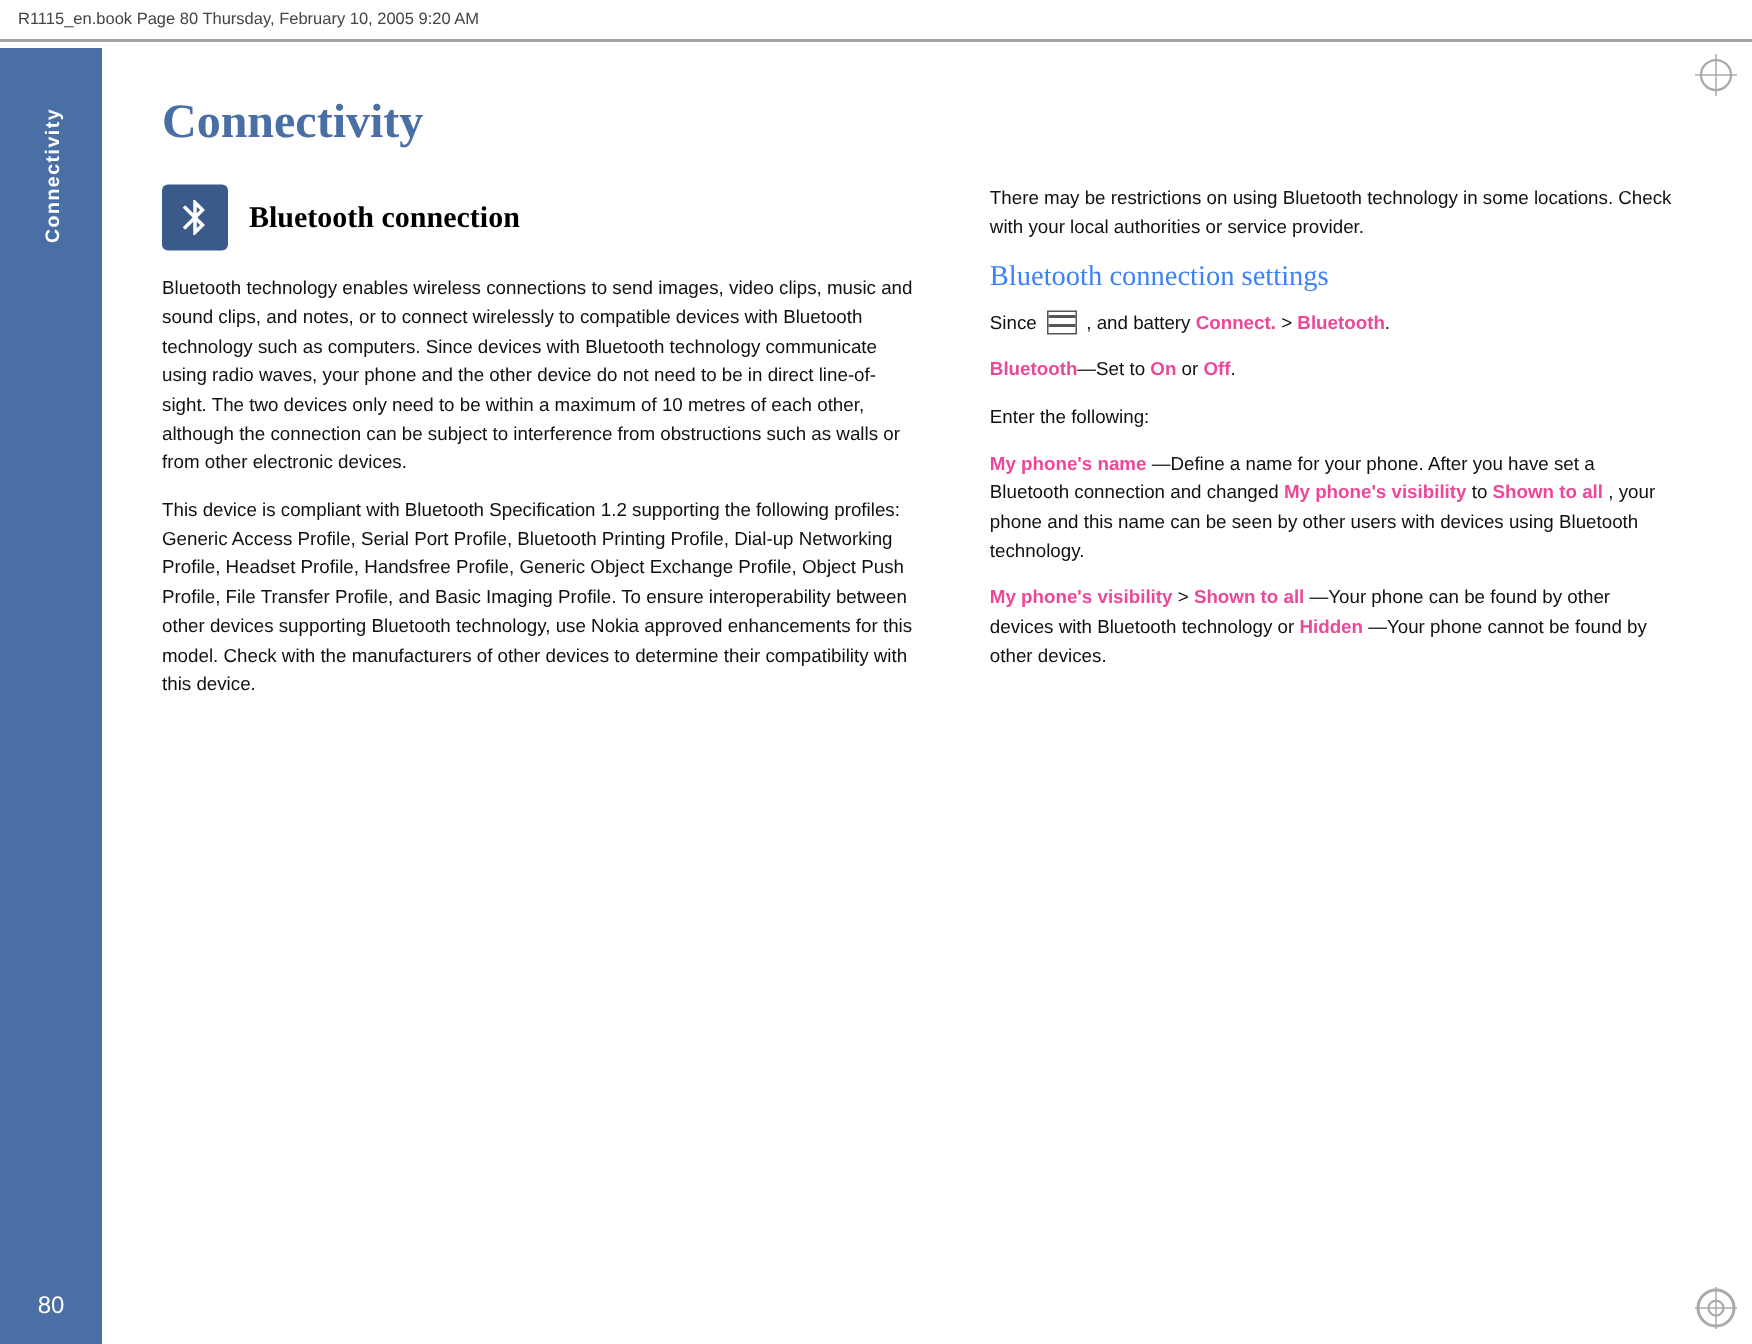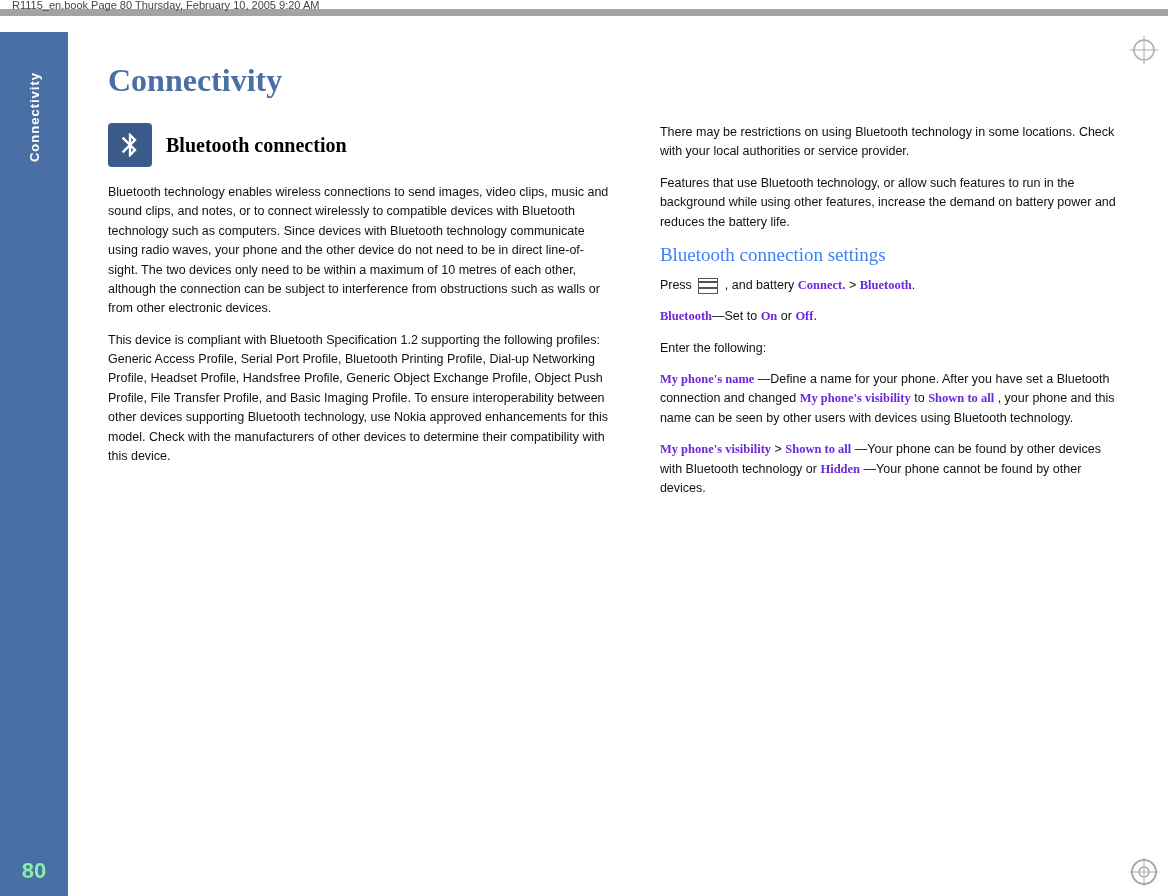--- a/index.html
+++ b/index.html
@@ -14,22 +14,22 @@
       overflow: hidden;
       position: relative;
     }
 
     
     .top-bar {
       position: absolute;
       top: 0;
       left: 0;
       right: 0;
-      height: 16px;
-      border-bottom: 7px solid #a3a3a3;
+      height: 28px;
+      border-bottom: 2px solid #a3a3a3;
       display: flex;
       align-items: center;
       padding: 0 12px;
       font-size: 11px;
       color: #444;
     }
 
     
     .corner-mark {
       position: absolute;
@@ -72,23 +72,23 @@
       left: 0;
       width: 68px;
       height: 50px;
       background: #4a6fa5;
       display: flex;
       align-items: center;
       justify-content: center;
     }
 
     .page-number {
-      color: #86efac;
-      font-size: 22px;
-      font-weight: bold;
+      color: #ffffff;
+      font-size: 16px;
+      font-weight: normal;
     }
 
     
     .main-content {
       position: absolute;
       top: 32px;
       left: 68px;
       right: 0;
       bottom: 0;
       padding: 30px 50px 30px 40px;
@@ -161,21 +161,21 @@
     .sub-heading {
       font-size: 19px;
       font-weight: normal;
       color: #3b82f6;
       font-family: Georgia, serif;
       margin-bottom: 10px;
       margin-top: 4px;
     }
 
     
-    .blue-text { color: #6d28d9; font-weight: bold; font-family: Liberation Serif, serif; }
+    .blue-text { color: #ec4899; font-weight: bold; }
   </style>
 </head>
 <body>
 
 <div class="top-bar">
   <span>R1115_en.book  Page 80  Thursday, February 10, 2005  9:20 AM</span>
 </div>
 
 <div class="corner-mark corner-tl">
   <svg viewBox="0 0 28 28">
@@ -233,26 +233,25 @@
       </div>
 
       <p class="body-text">Bluetooth technology enables wireless connections to send images, video clips, music and sound clips, and notes, or to connect wirelessly to compatible devices with Bluetooth technology such as computers. Since devices with Bluetooth technology communicate using radio waves, your phone and the other device do not need to be in direct line-of-sight. The two devices only need to be within a maximum of 10 metres of each other, although the connection can be subject to interference from obstructions such as walls or from other electronic devices.</p>
       <p class="body-text">This device is compliant with Bluetooth Specification 1.2 supporting the following profiles: Generic Access Profile, Serial Port Profile, Bluetooth Printing Profile, Dial-up Networking Profile, Headset Profile, Handsfree Profile, Generic Object Exchange Profile, Object Push Profile, File Transfer Profile, and Basic Imaging Profile. To ensure interoperability between other devices supporting Bluetooth technology, use Nokia approved enhancements for this model. Check with the manufacturers of other devices to determine their compatibility with this device.</p>
 
     </div>
 
     <div class="col-right">
 
       <p class="body-text">There may be restrictions on using Bluetooth technology in some locations. Check with your local authorities or service provider.</p>
-      <p class="body-text">Features that use Bluetooth technology, or allow such features to run in the background while using other features, increase the demand on battery power and reduces the battery life.</p>
 
       <h2 class="sub-heading">Bluetooth connection settings</h2>
 
       <p class="body-text">
-        <span>Press</span>
+        <span>Since</span>
         <span style="display:inline-block;width:20px;height:16px;vertical-align:middle;margin:0 3px;border:1px solid #555;background:linear-gradient(to bottom,transparent 2px,#555 2px,#555 4px,transparent 4px,transparent 8px,#555 8px,#555 10px,transparent 10px,transparent 14px,#555 14px,#555 16px);"></span>
         <span>, and battery</span>
         <span class="blue-text">Connect.</span>
         <span>&gt;</span>
         <span class="blue-text">Bluetooth</span>.
       </p>
 
       <p class="body-text">
         <span class="blue-text">Bluetooth</span><span>—Set to </span><span class="blue-text">On</span><span> or </span><span class="blue-text">Off</span>.
       </p>

